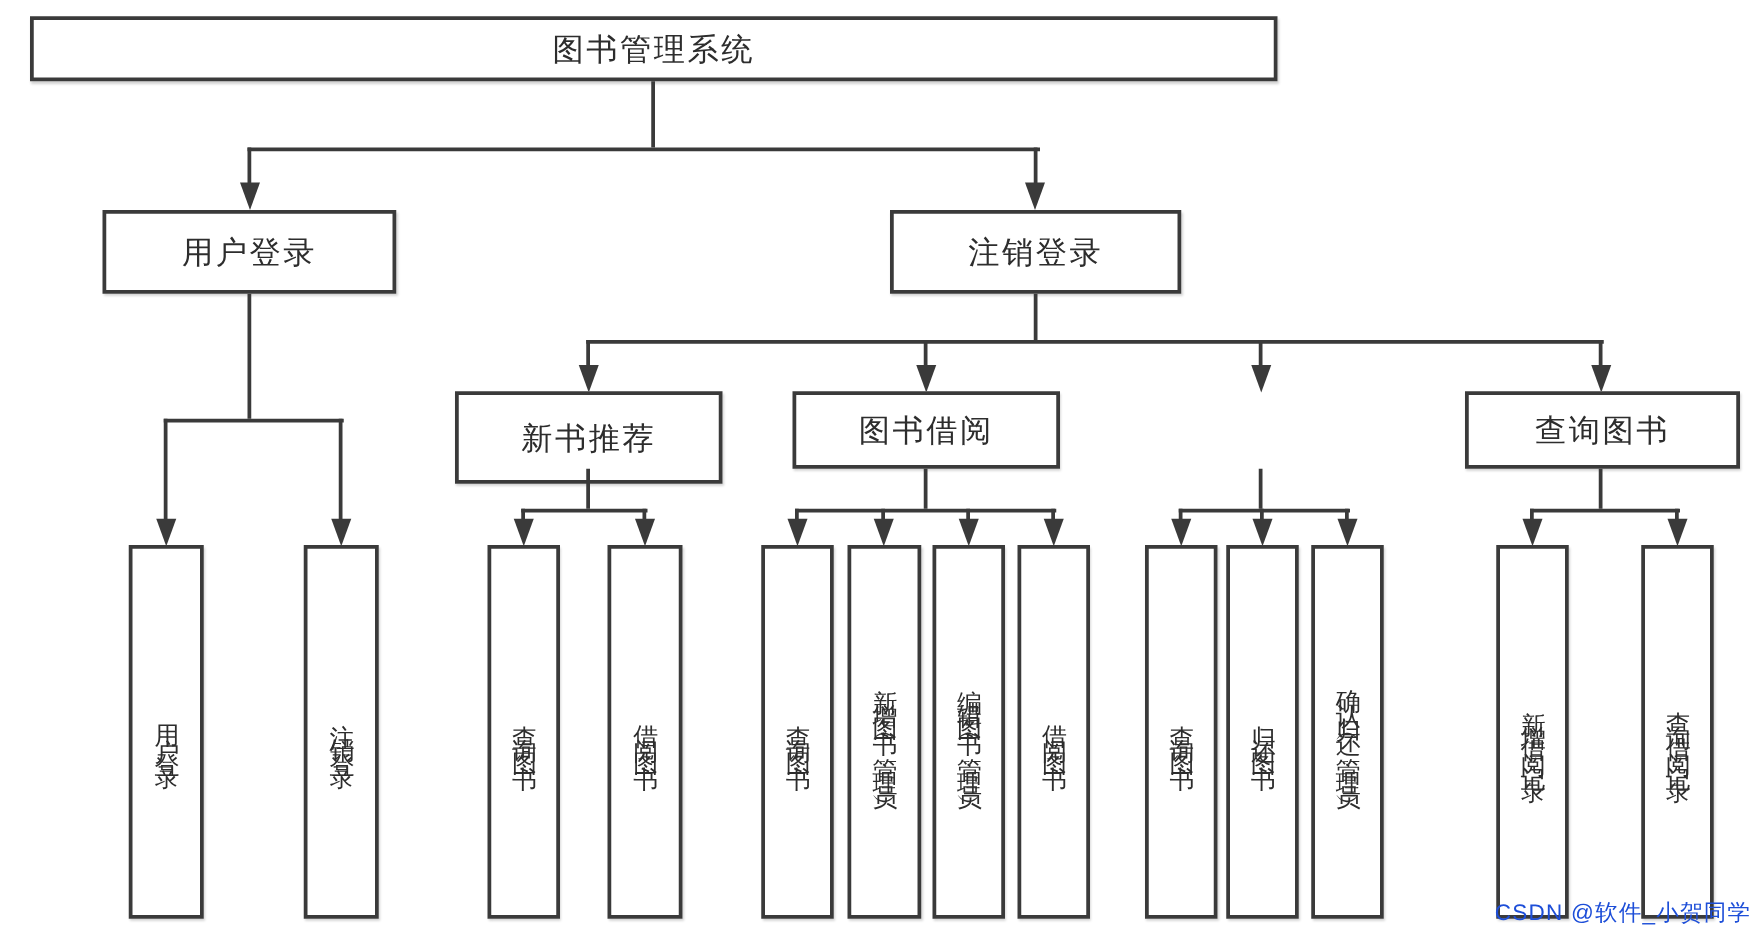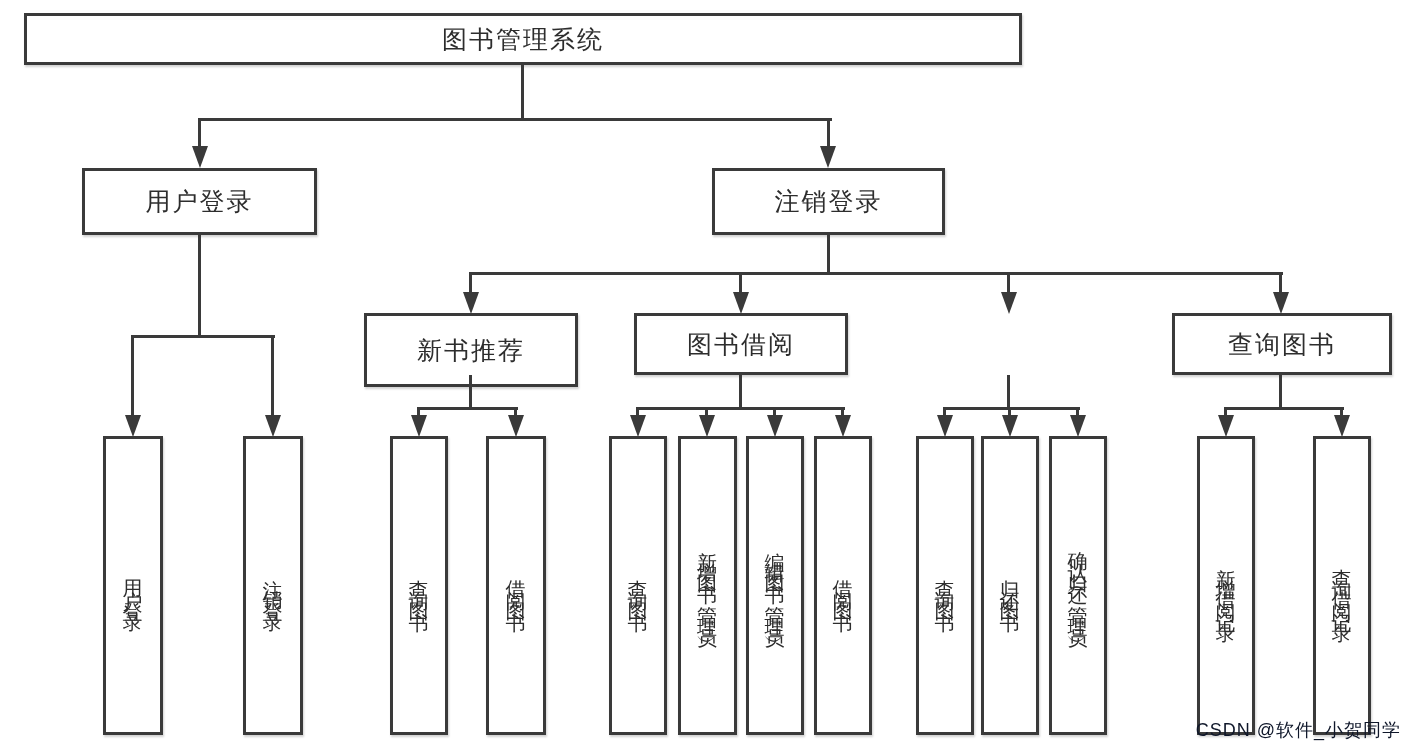--- a/index.html
+++ b/index.html
@@ -21,21 +21,21 @@
   .vl, .hl { position:absolute; background:#3a3a3a; }
   .vl { width:3px; }
   .hl { height:3px; }
   .ar {
     position:absolute; width:0; height:0;
     border-left:8px solid transparent; border-right:8px solid transparent;
     border-top:22px solid #3a3a3a;
   }
   .watermark {
     position:absolute; right:4px; bottom:5px; font-size:18px;
-    color:#0f172a; letter-spacing:1px; z-index:5; white-space:nowrap;
+    color:#1d4ed8; letter-spacing:1px; z-index:5; white-space:nowrap;
   }
 </style>
 </head>
 <body>
 
 <div class="stage">
 
   <div class="box" style="left:24px; top:13px; width:998px; height:52px;">图书管理系统</div>
 
   <div class="vl" style="left:521px; top:65px; height:53px;"></div>

